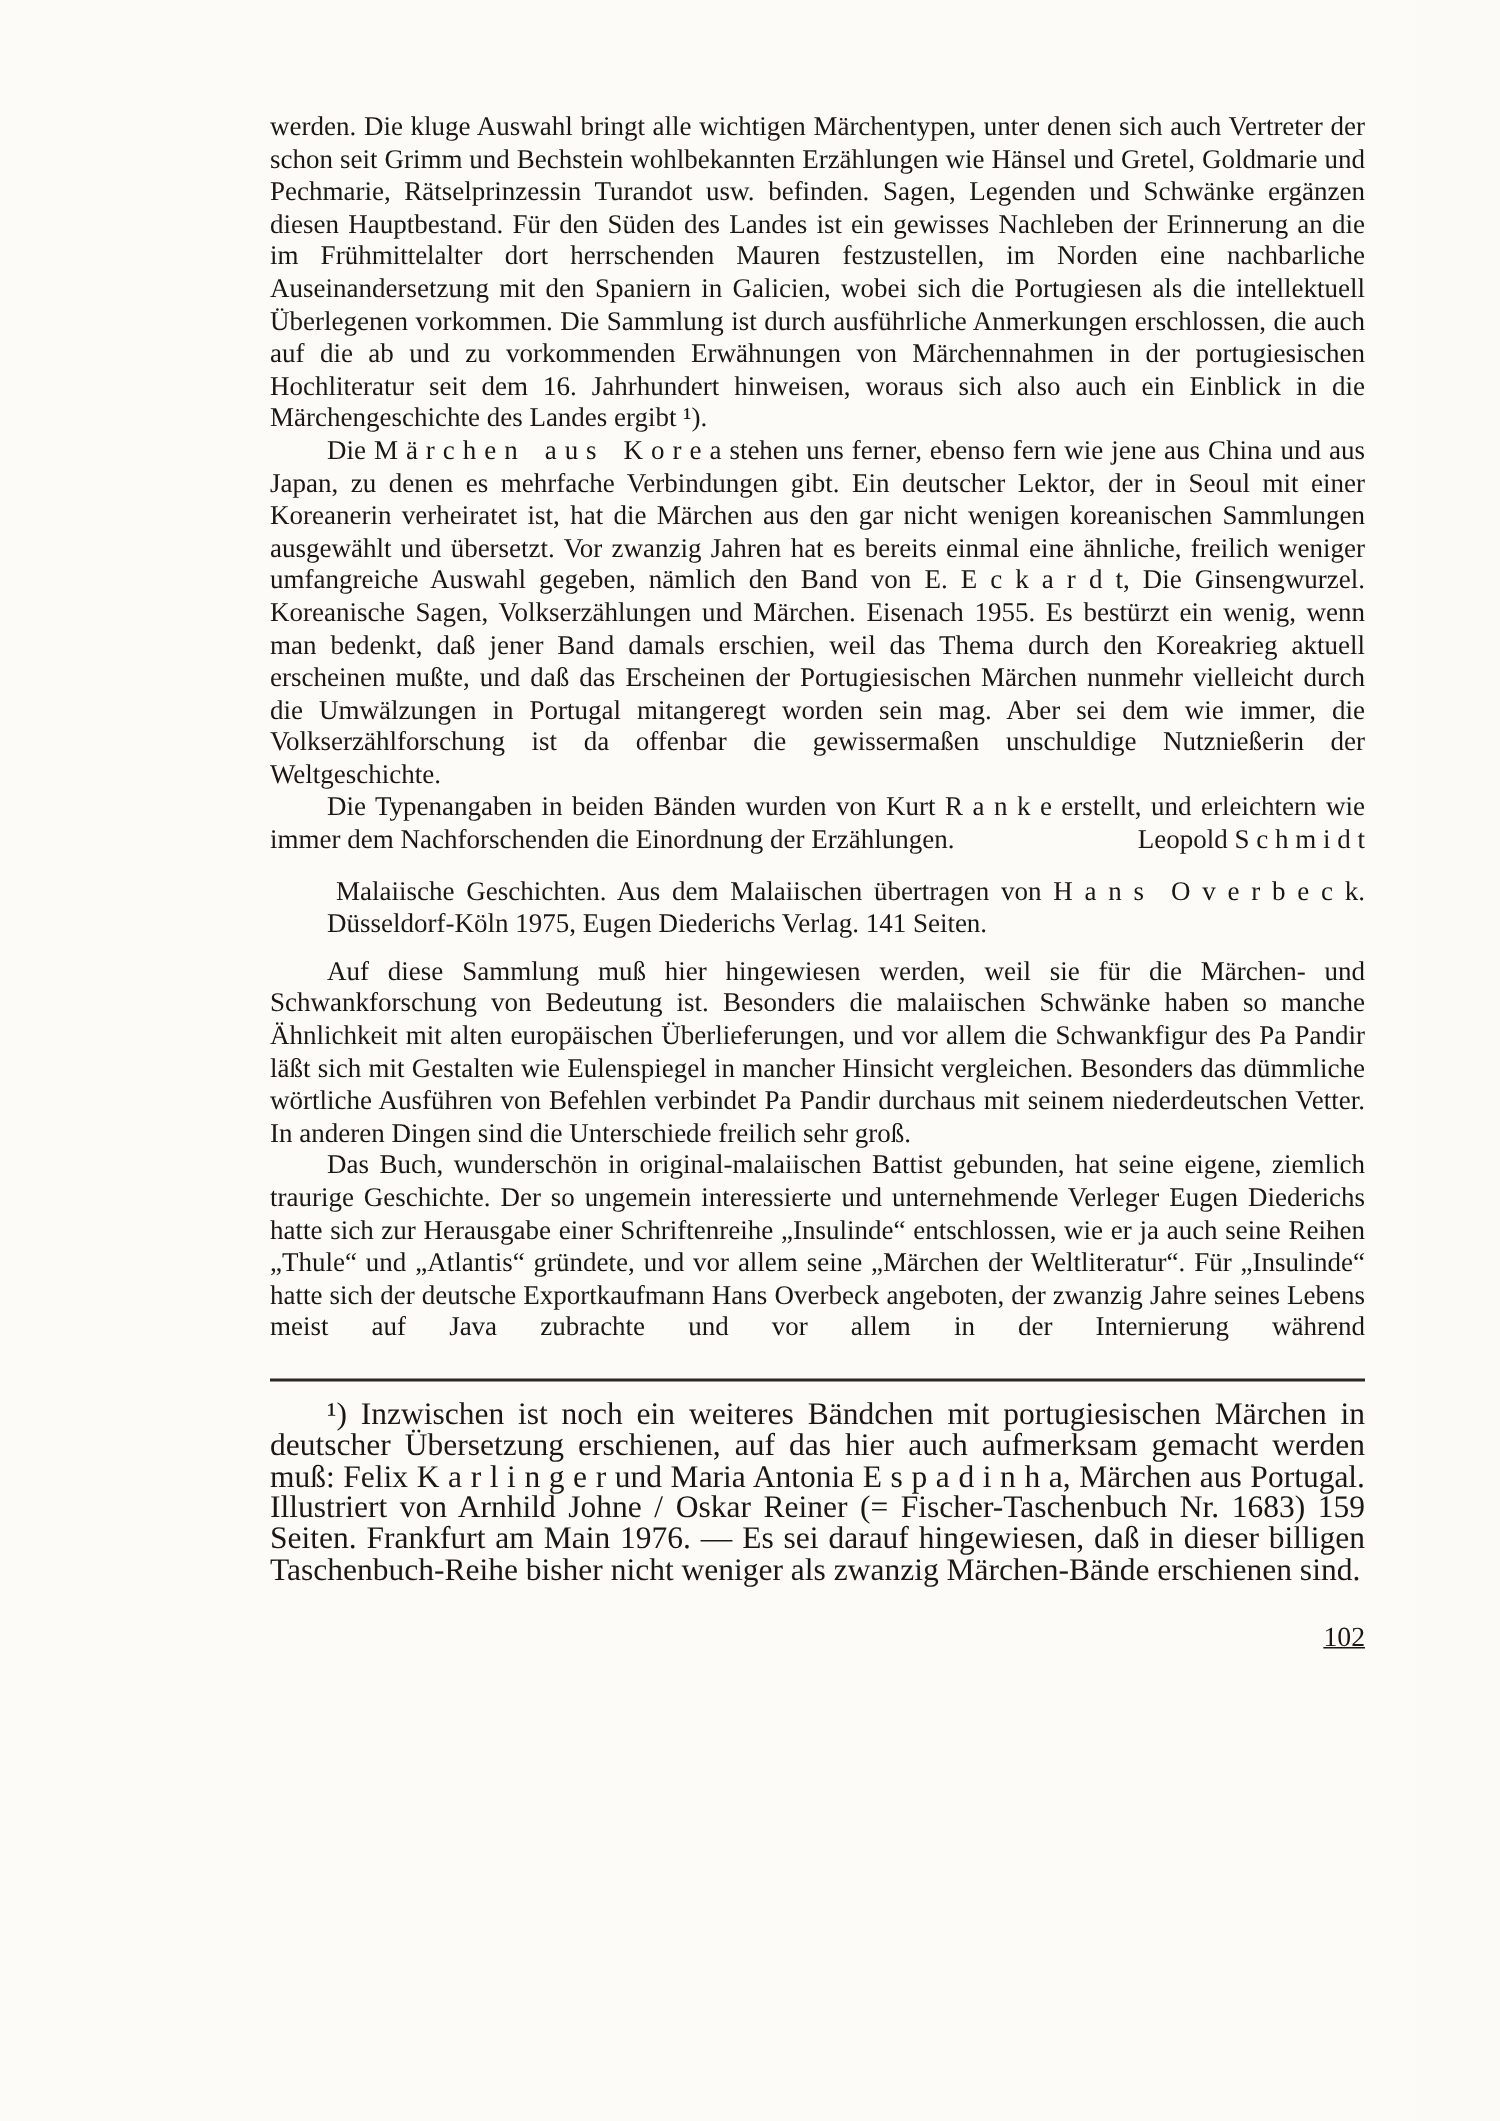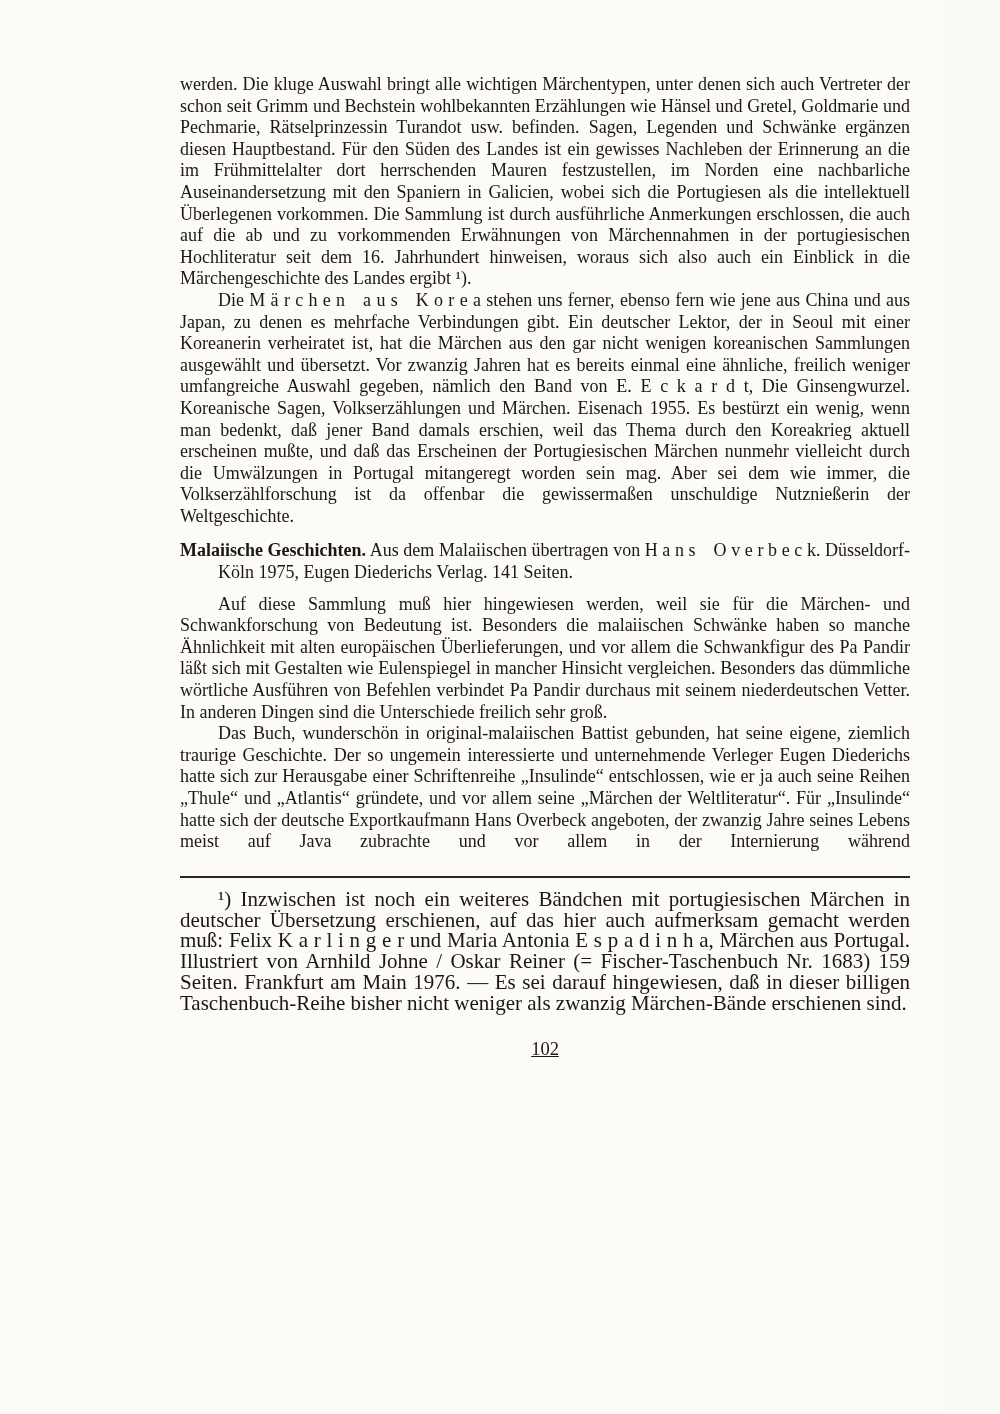--- a/index.html
+++ b/index.html
@@ -36,54 +36,58 @@
 
   .sig-par { overflow: hidden; }
   .sig { float: right; text-indent: 0; }
 
   .bib-heading {
     margin-top: 13px;
     margin-bottom: 10px;
     padding-left: 38px;
     text-indent: -38px;
   }
-  .bib-heading .bold { font-weight: bold; }
+  .bib-heading .bold { font-weight: normal; margin-left: 44px; }
 
   .footnote-rule {
     border: none;
     border-top: 2px solid #2b2722;
     margin: 23px 0 11px 0;
     width: 730px;
   }
 
   .footnote {
     font-size: 21px;
     line-height: 20.8px;
     text-indent: 38px;
     text-align: justify;
   }
 
   .page-number {
     margin-top: 25px;
     font-size: 18.5px;
     text-indent: 0;
-    text-align: center;
+    text-align: right;
     text-decoration: underline;
   }
 </style>
 </head>
 <body>
 
 <div class="page">
   <div class="text-block">
 
     <p class="par no-indent">werden. Die kluge Auswahl bringt alle wichtigen Märchentypen, unter denen sich auch Vertreter der schon seit Grimm und Bechstein wohlbekannten Erzählungen wie Hänsel und Gretel, Goldmarie und Pechmarie, Rätselprinzessin Turandot usw. befinden. Sagen, Legenden und Schwänke ergänzen diesen Hauptbestand. Für den Süden des Landes ist ein gewisses Nachleben der Erinnerung an die im Frühmittelalter dort herrschenden Mauren festzustellen, im Norden eine nachbarliche Auseinandersetzung mit den Spaniern in Galicien, wobei sich die Portugiesen als die intellektuell Überlegenen vorkommen. Die Sammlung ist durch ausführliche Anmerkungen erschlossen, die auch auf die ab und zu vorkommenden Erwähnungen von Märchennahmen in der portugiesischen Hochliteratur seit dem 16. Jahrhundert hinweisen, woraus sich also auch ein Einblick in die Märchengeschichte des Landes ergibt ¹).</p>
 
     <p class="par">Die M ä r c h e n a u s K o r e a stehen uns ferner, ebenso fern wie jene aus China und aus Japan, zu denen es mehrfache Verbindungen gibt. Ein deutscher Lektor, der in Seoul mit einer Koreanerin verheiratet ist, hat die Märchen aus den gar nicht wenigen koreanischen Sammlungen ausgewählt und übersetzt. Vor zwanzig Jahren hat es bereits einmal eine ähnliche, freilich weniger umfangreiche Auswahl gegeben, nämlich den Band von E. E c k a r d t, Die Ginsengwurzel. Koreanische Sagen, Volkserzählungen und Märchen. Eisenach 1955. Es bestürzt ein wenig, wenn man bedenkt, daß jener Band damals erschien, weil das Thema durch den Koreakrieg aktuell erscheinen mußte, und daß das Erscheinen der Portugiesischen Märchen nunmehr vielleicht durch die Umwälzungen in Portugal mitangeregt worden sein mag. Aber sei dem wie immer, die Volkserzählforschung ist da offenbar die gewissermaßen unschuldige Nutznießerin der Weltgeschichte.</p>
 
+    <p class="par sig-par">
+      <span>Die Typenangaben in beiden Bänden wurden von Kurt R a n k e erstellt, und erleichtern wie immer dem Nachforschenden die Einordnung der Erzählungen.</span>
+      <span class="sig">Leopold S c h m i d t</span>
+    </p>
 
     <p class="bib-heading">
       <span class="bold">Malaiische Geschichten.</span><span> Aus dem Malaiischen übertragen von H a n s O v e r b e c k. Düsseldorf-Köln 1975, Eugen Diederichs Verlag. 141 Seiten.</span>
     </p>
 
     <p class="par">Auf diese Sammlung muß hier hingewiesen werden, weil sie für die Märchen- und Schwankforschung von Bedeutung ist. Besonders die malaiischen Schwänke haben so manche Ähnlichkeit mit alten europäischen Überlieferungen, und vor allem die Schwankfigur des Pa Pandir läßt sich mit Gestalten wie Eulenspiegel in mancher Hinsicht vergleichen. Besonders das dümmliche wörtliche Ausführen von Befehlen verbindet Pa Pandir durchaus mit seinem niederdeutschen Vetter. In anderen Dingen sind die Unterschiede freilich sehr groß.</p>
 
     <p class="par justify-last">Das Buch, wunderschön in original-malaiischen Battist gebunden, hat seine eigene, ziemlich traurige Geschichte. Der so ungemein interessierte und unternehmende Verleger Eugen Diederichs hatte sich zur Herausgabe einer Schriftenreihe „Insulinde“ entschlossen, wie er ja auch seine Reihen „Thule“ und „Atlantis“ gründete, und vor allem seine „Märchen der Weltliteratur“. Für „Insulinde“ hatte sich der deutsche Exportkaufmann Hans Overbeck angeboten, der zwanzig Jahre seines Lebens meist auf Java zubrachte und vor allem in der Internierung während</p>
 
     <hr class="footnote-rule">

